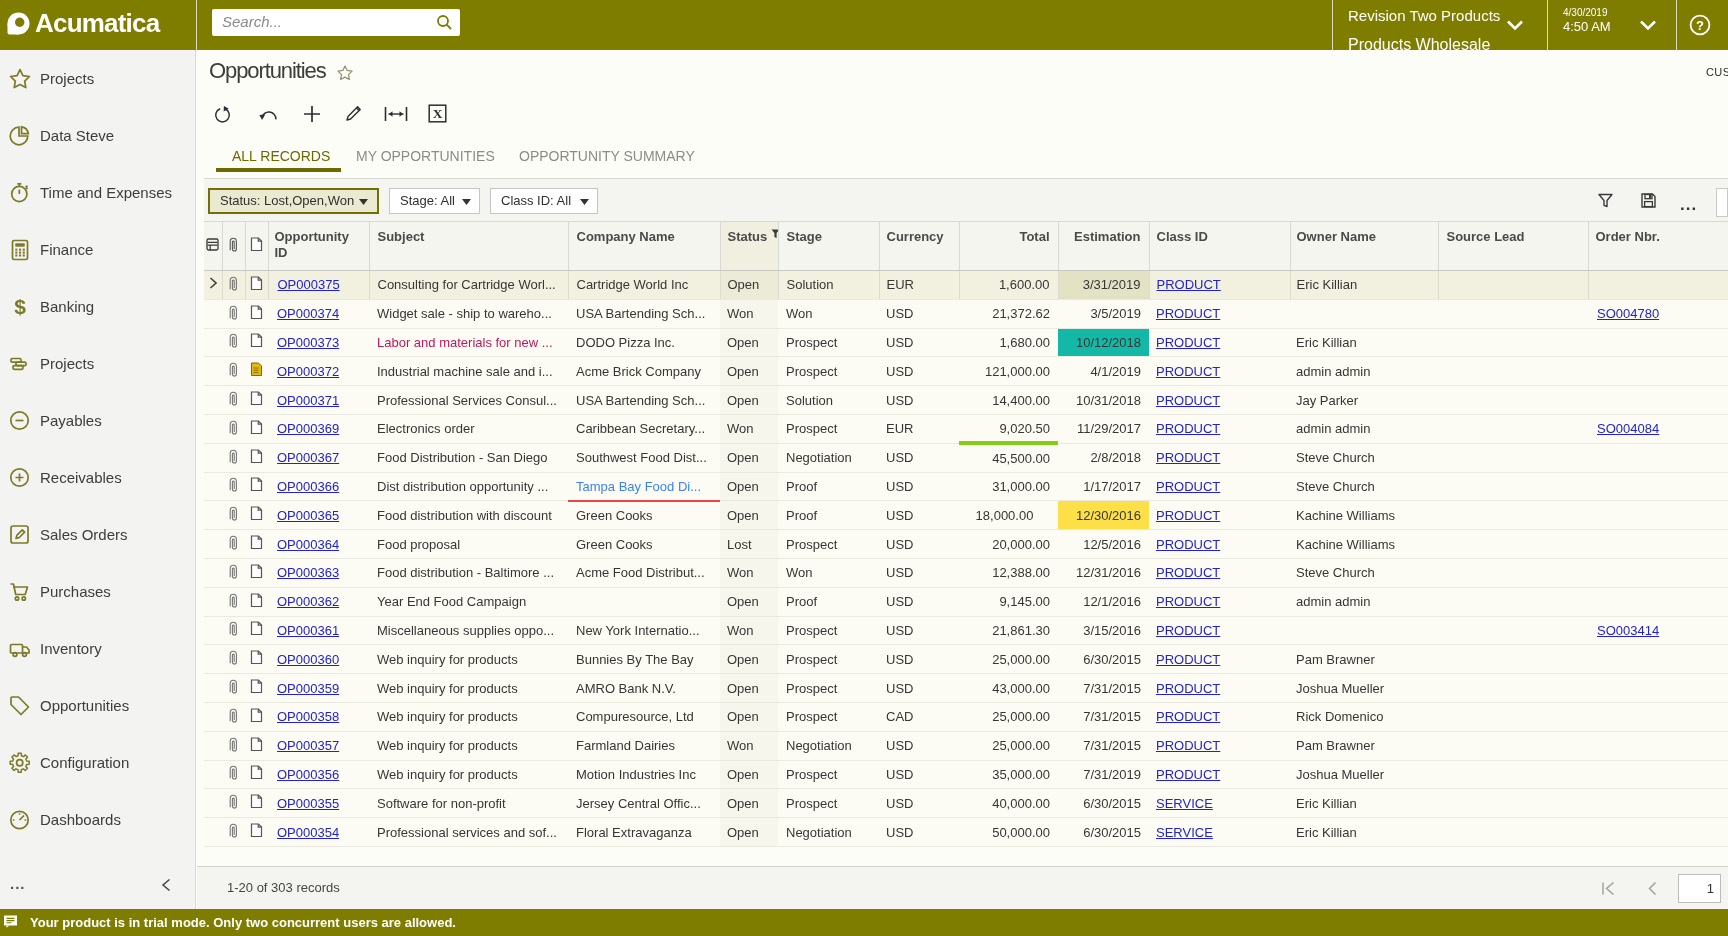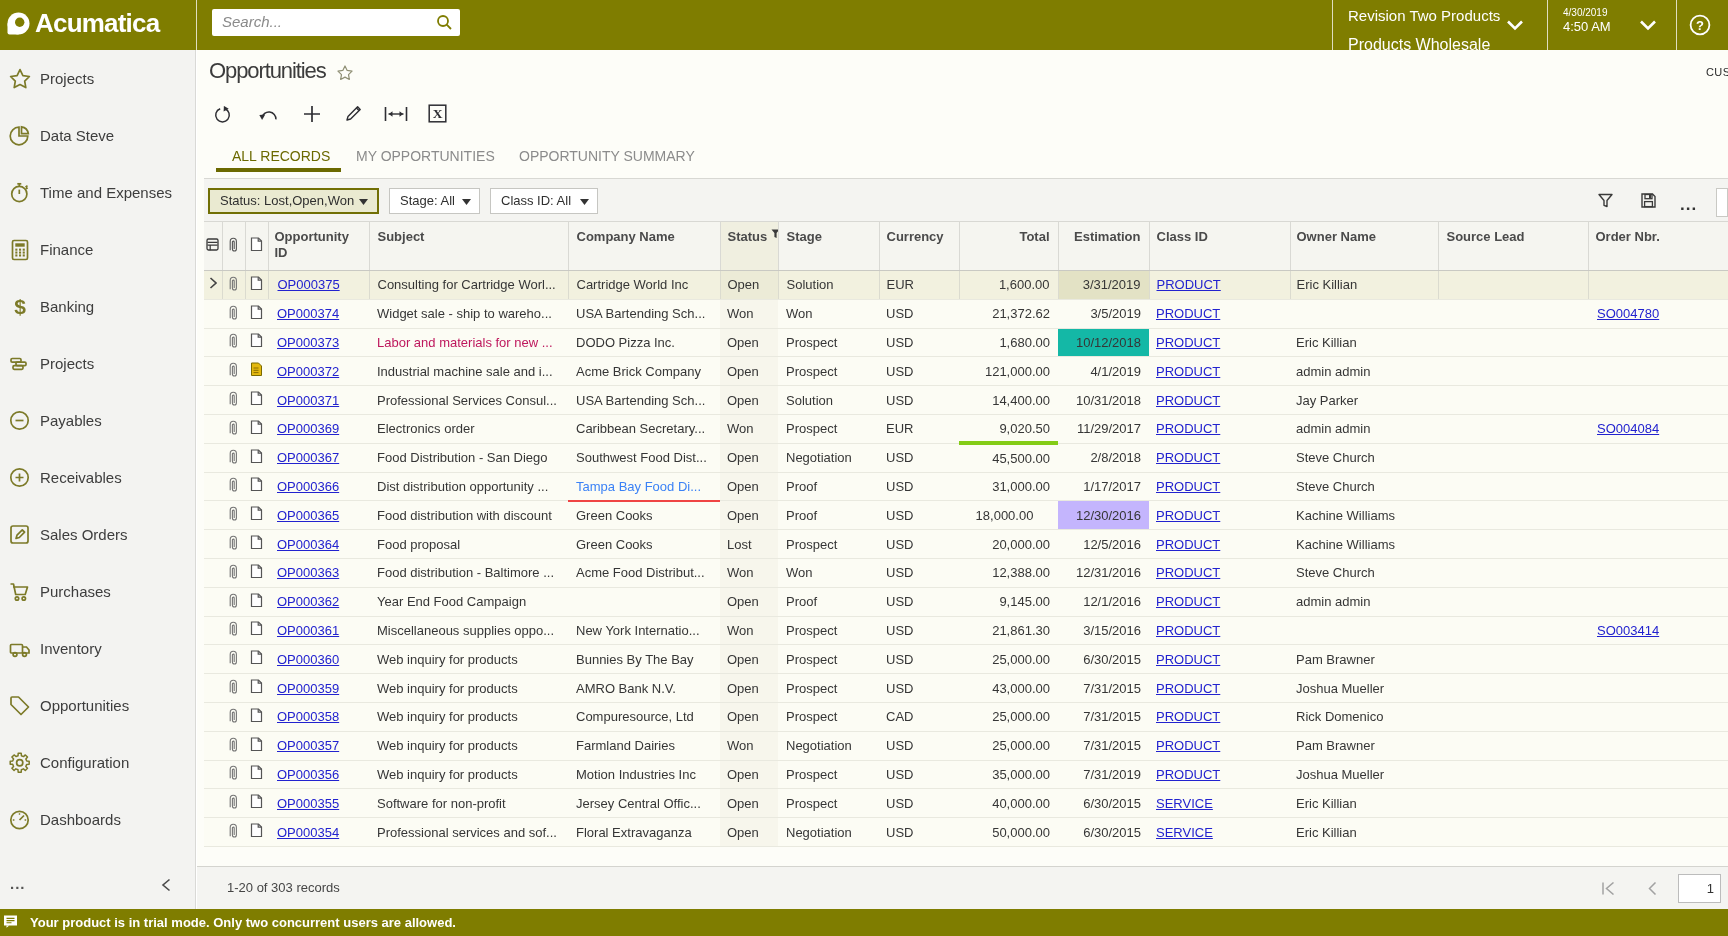--- a/index.html
+++ b/index.html
@@ -462,21 +462,21 @@
                 <path d="M1.5 1h7l3 3v9.5h-10z" fill="#fff" stroke="#555" stroke-width="1.2"></path>
                 <path d="M8.2 1v3.2h3.2" fill="none" stroke="#555" stroke-width="1.2"></path>
               </svg></td>
             <td style="border-bottom:1px solid #e9e9df;padding-left:9px"><span class="gridlink">OP000365</span></td>
             <td style="border-bottom:1px solid #e9e9df;padding-left:8px;color:#363636">Food distribution with discount</td>
             <td style="border-bottom:1px solid #e9e9df;padding-left:8px;color:#363636">Green Cooks</td>
             <td style="border-bottom:1px solid #e9e9df;padding-left:7px;color:#363636;background:#f7f6ec">Open</td>
             <td style="border-bottom:1px solid #e9e9df;padding-left:8px;color:#363636">Proof</td>
             <td style="border-bottom:1px solid #e9e9df;padding-left:7px;color:#363636">USD</td>
             <td style="border-bottom:1px solid #e9e9df;text-align:center;padding-right:8px;color:#363636">18,000.00</td>
-            <td style="border-bottom:1px solid #e9e9df;text-align:right;padding-right:8px;color:#363636;background:#c4b5fd">12/30/2016</td>
+            <td style="border-bottom:1px solid #e9e9df;text-align:right;padding-right:8px;color:#363636;background:#fde047">12/30/2016</td>
             <td style="border-bottom:1px solid #e9e9df;padding-left:7px"><span class="gridlink">PRODUCT</span></td>
             <td style="border-bottom:1px solid #e9e9df;padding-left:6px;color:#363636">Kachine Williams</td>
             <td style="border-bottom:1px solid #e9e9df;padding-left:8px;color:#363636"></td>
             <td style="border-bottom:1px solid #e9e9df;padding-left:9px"></td>
           </tr>
           <tr style="height:28.8px;background:#fcfcf4">
             <td style="border-bottom:1px solid #e9e9df;text-align:center;padding:0"></td>
             <td style="border-bottom:1px solid #e9e9df;text-align:center;padding:0"><svg width="13" height="15" viewBox="0 0 13 15">
                 <path d="M3.2 13.2 V4.4 a3.1 3.1 0 0 1 6.2 0 V12 a2 2 0 0 1 -4 0 V5 a0.9 0.9 0 0 1 1.8 0 V12" fill="none" stroke="#757575" stroke-width="1.1"></path>
               </svg></td>

